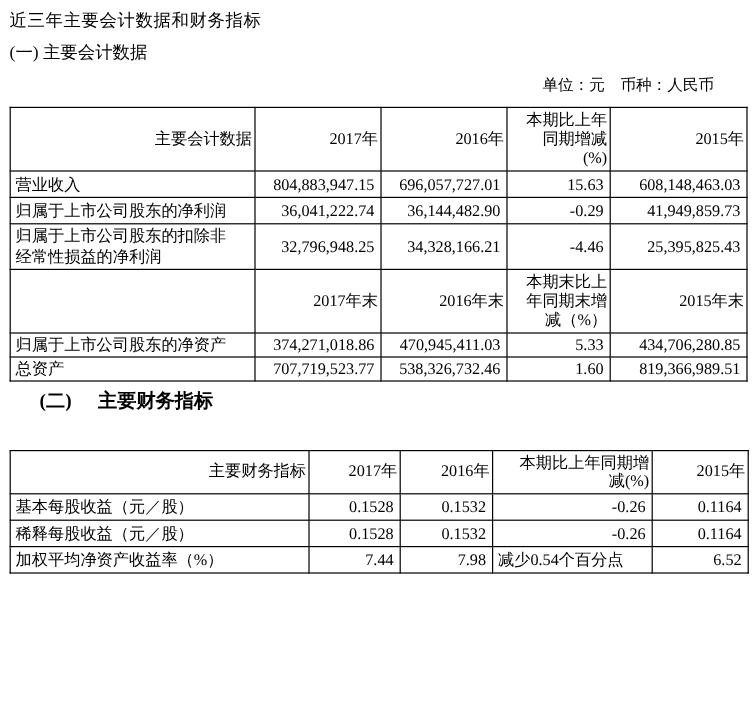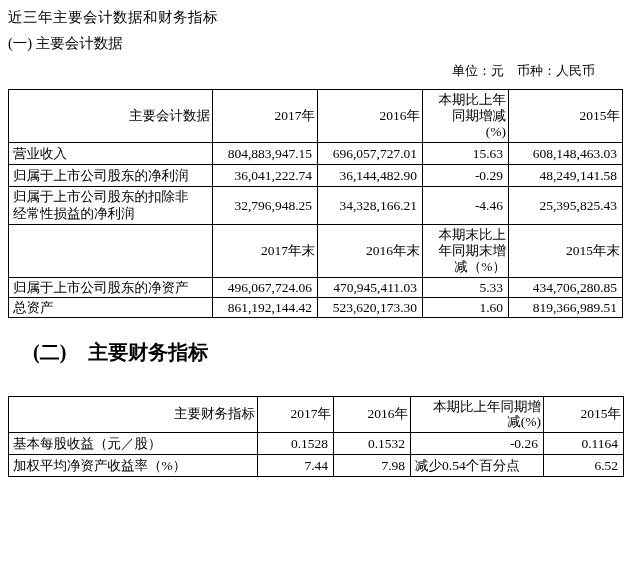--- a/index.html
+++ b/index.html
@@ -41,22 +41,22 @@
     vertical-align: middle;
     line-height: 1.26;
     white-space: pre-line;
     overflow: hidden;
   }
   td.hdr { text-align: right; line-height: 1.18; padding: 2px 2px; }
   td.lbl { text-align: left; padding-left: 4px; }
   td.num { text-align: right; padding-right: 5px; margin-top: 11px; }
   td.ctr { }
   .sec2-heading {
-    margin: 21px 0 0 33px;
-    font-size: 20px;
+    margin: 6px 0 0 33px;
+    font-size: 16px;
     font-weight: bold;
   }
   .sec2-heading .sec2-label { margin-left: 22px; }
 </style>
 </head>
 <body>
 
 <div class="doc">
 
   <div class="title">近三年主要会计数据和财务指标</div>
@@ -88,50 +88,50 @@
       <td class="num">804,883,947.15</td>
       <td class="num">696,057,727.01</td>
       <td class="num">15.63</td>
       <td class="num">608,148,463.03</td>
     </tr>
     <tr style="height:22px">
       <td class="lbl">归属于上市公司股东的净利润</td>
       <td class="num">36,041,222.74</td>
       <td class="num">36,144,482.90</td>
       <td class="num">-0.29</td>
-      <td class="num">48,249,141.58</td>
+      <td class="num">41,949,859.73</td>
     </tr>
     <tr style="height:38px">
       <td class="lbl">归属于上市公司股东的扣除非
 经常性损益的净利润</td>
       <td class="num">32,796,948.25</td>
       <td class="num">34,328,166.21</td>
       <td class="num">-4.46</td>
       <td class="num">25,395,825.43</td>
     </tr>
     <tr style="height:46px">
       <td class="hdr"></td>
       <td class="hdr">2017年末</td>
       <td class="hdr">2016年末</td>
       <td class="hdr">本期末比上
 年同期末增
 减（%）</td>
       <td class="hdr">2015年末</td>
     </tr>
     <tr style="height:20px">
       <td class="lbl">归属于上市公司股东的净资产</td>
-      <td class="num">496,067,724.06</td>
+      <td class="num">374,271,018.86</td>
       <td class="num">470,945,411.03</td>
       <td class="num">5.33</td>
       <td class="num">434,706,280.85</td>
     </tr>
     <tr style="height:20px">
       <td class="lbl">总资产</td>
-      <td class="num">861,192,144.42</td>
-      <td class="num">523,620,173.30</td>
+      <td class="num">707,719,523.77</td>
+      <td class="num">538,326,732.46</td>
       <td class="num">1.60</td>
       <td class="num">819,366,989.51</td>
     </tr>
   </tbody>
     </table>
 
   <div class="sec2-heading">
     <span>(二)</span><span class="sec2-label">主要财务指标</span>
   </div>
 
@@ -153,20 +153,27 @@
       <td class="hdr">2015年</td>
     </tr>
     <tr style="height:22px">
       <td class="lbl">基本每股收益（元／股）</td>
       <td class="num">0.1528</td>
       <td class="num">0.1532</td>
       <td class="num">-0.26</td>
       <td class="num">0.1164</td>
     </tr>
     <tr style="height:22px">
+      <td class="lbl">稀释每股收益（元／股）</td>
+      <td class="num">0.1528</td>
+      <td class="num">0.1532</td>
+      <td class="num">-0.26</td>
+      <td class="num">0.1164</td>
+    </tr>
+    <tr style="height:22px">
       <td class="lbl">加权平均净资产收益率（%）</td>
       <td class="num">7.44</td>
       <td class="num">7.98</td>
       <td class="ctr">减少0.54个百分点</td>
       <td class="num">6.52</td>
     </tr>
   </tbody>
     </table>
 
 </div>

